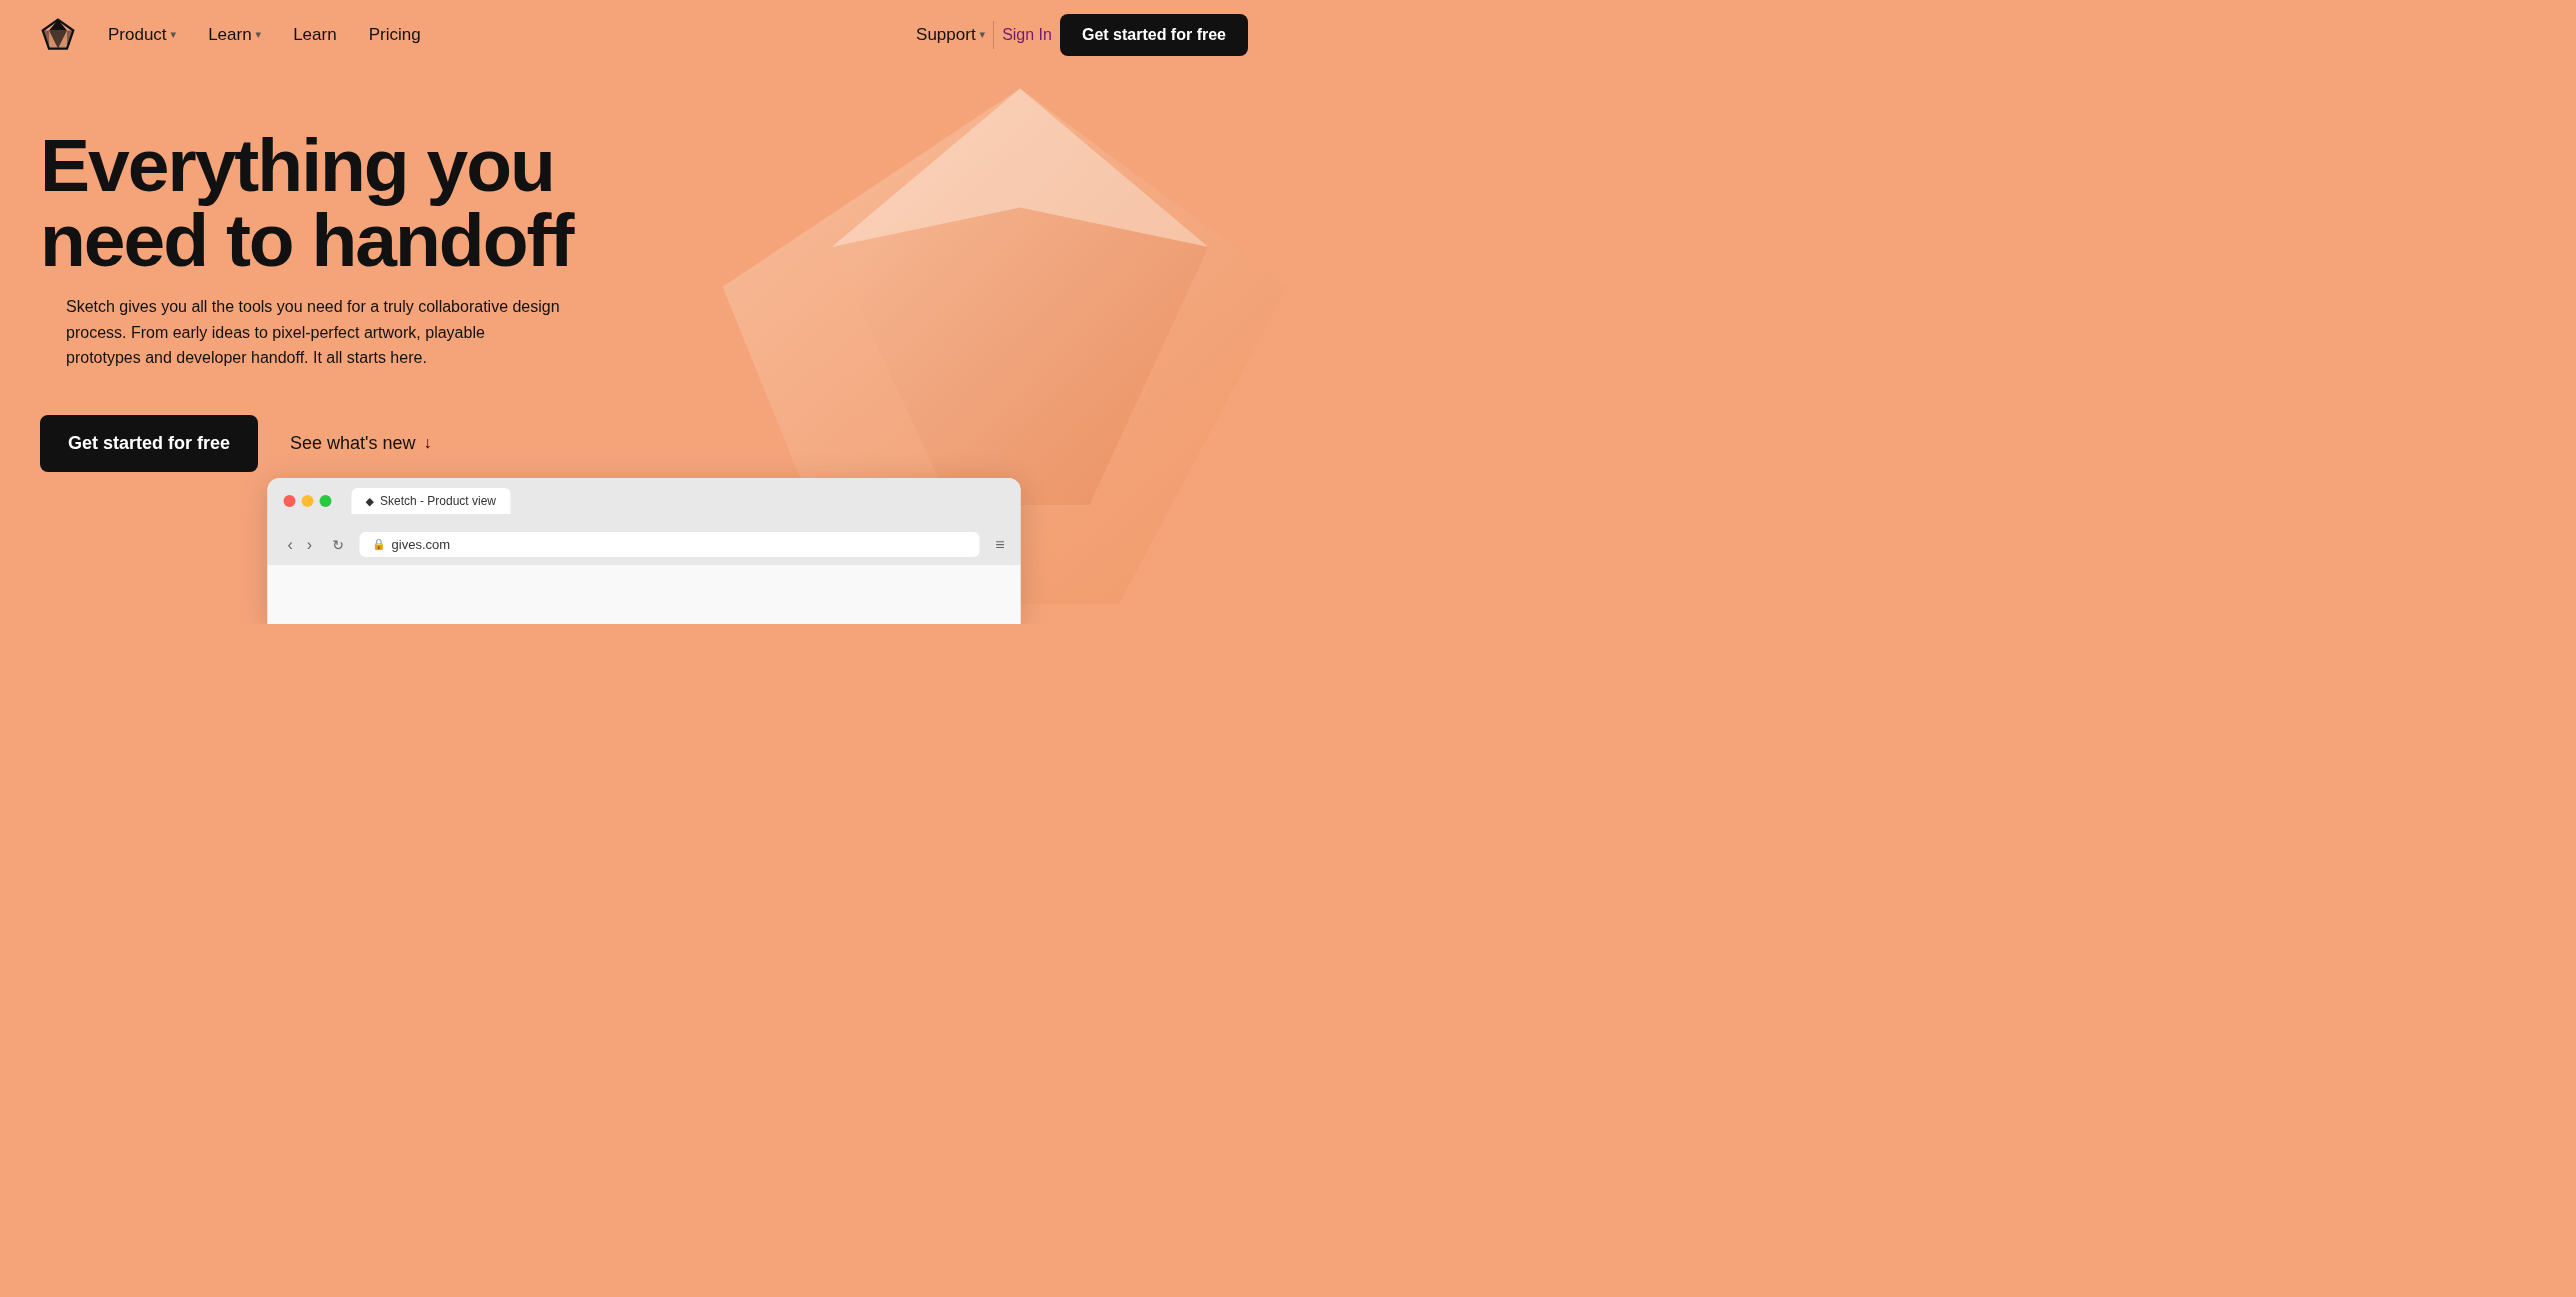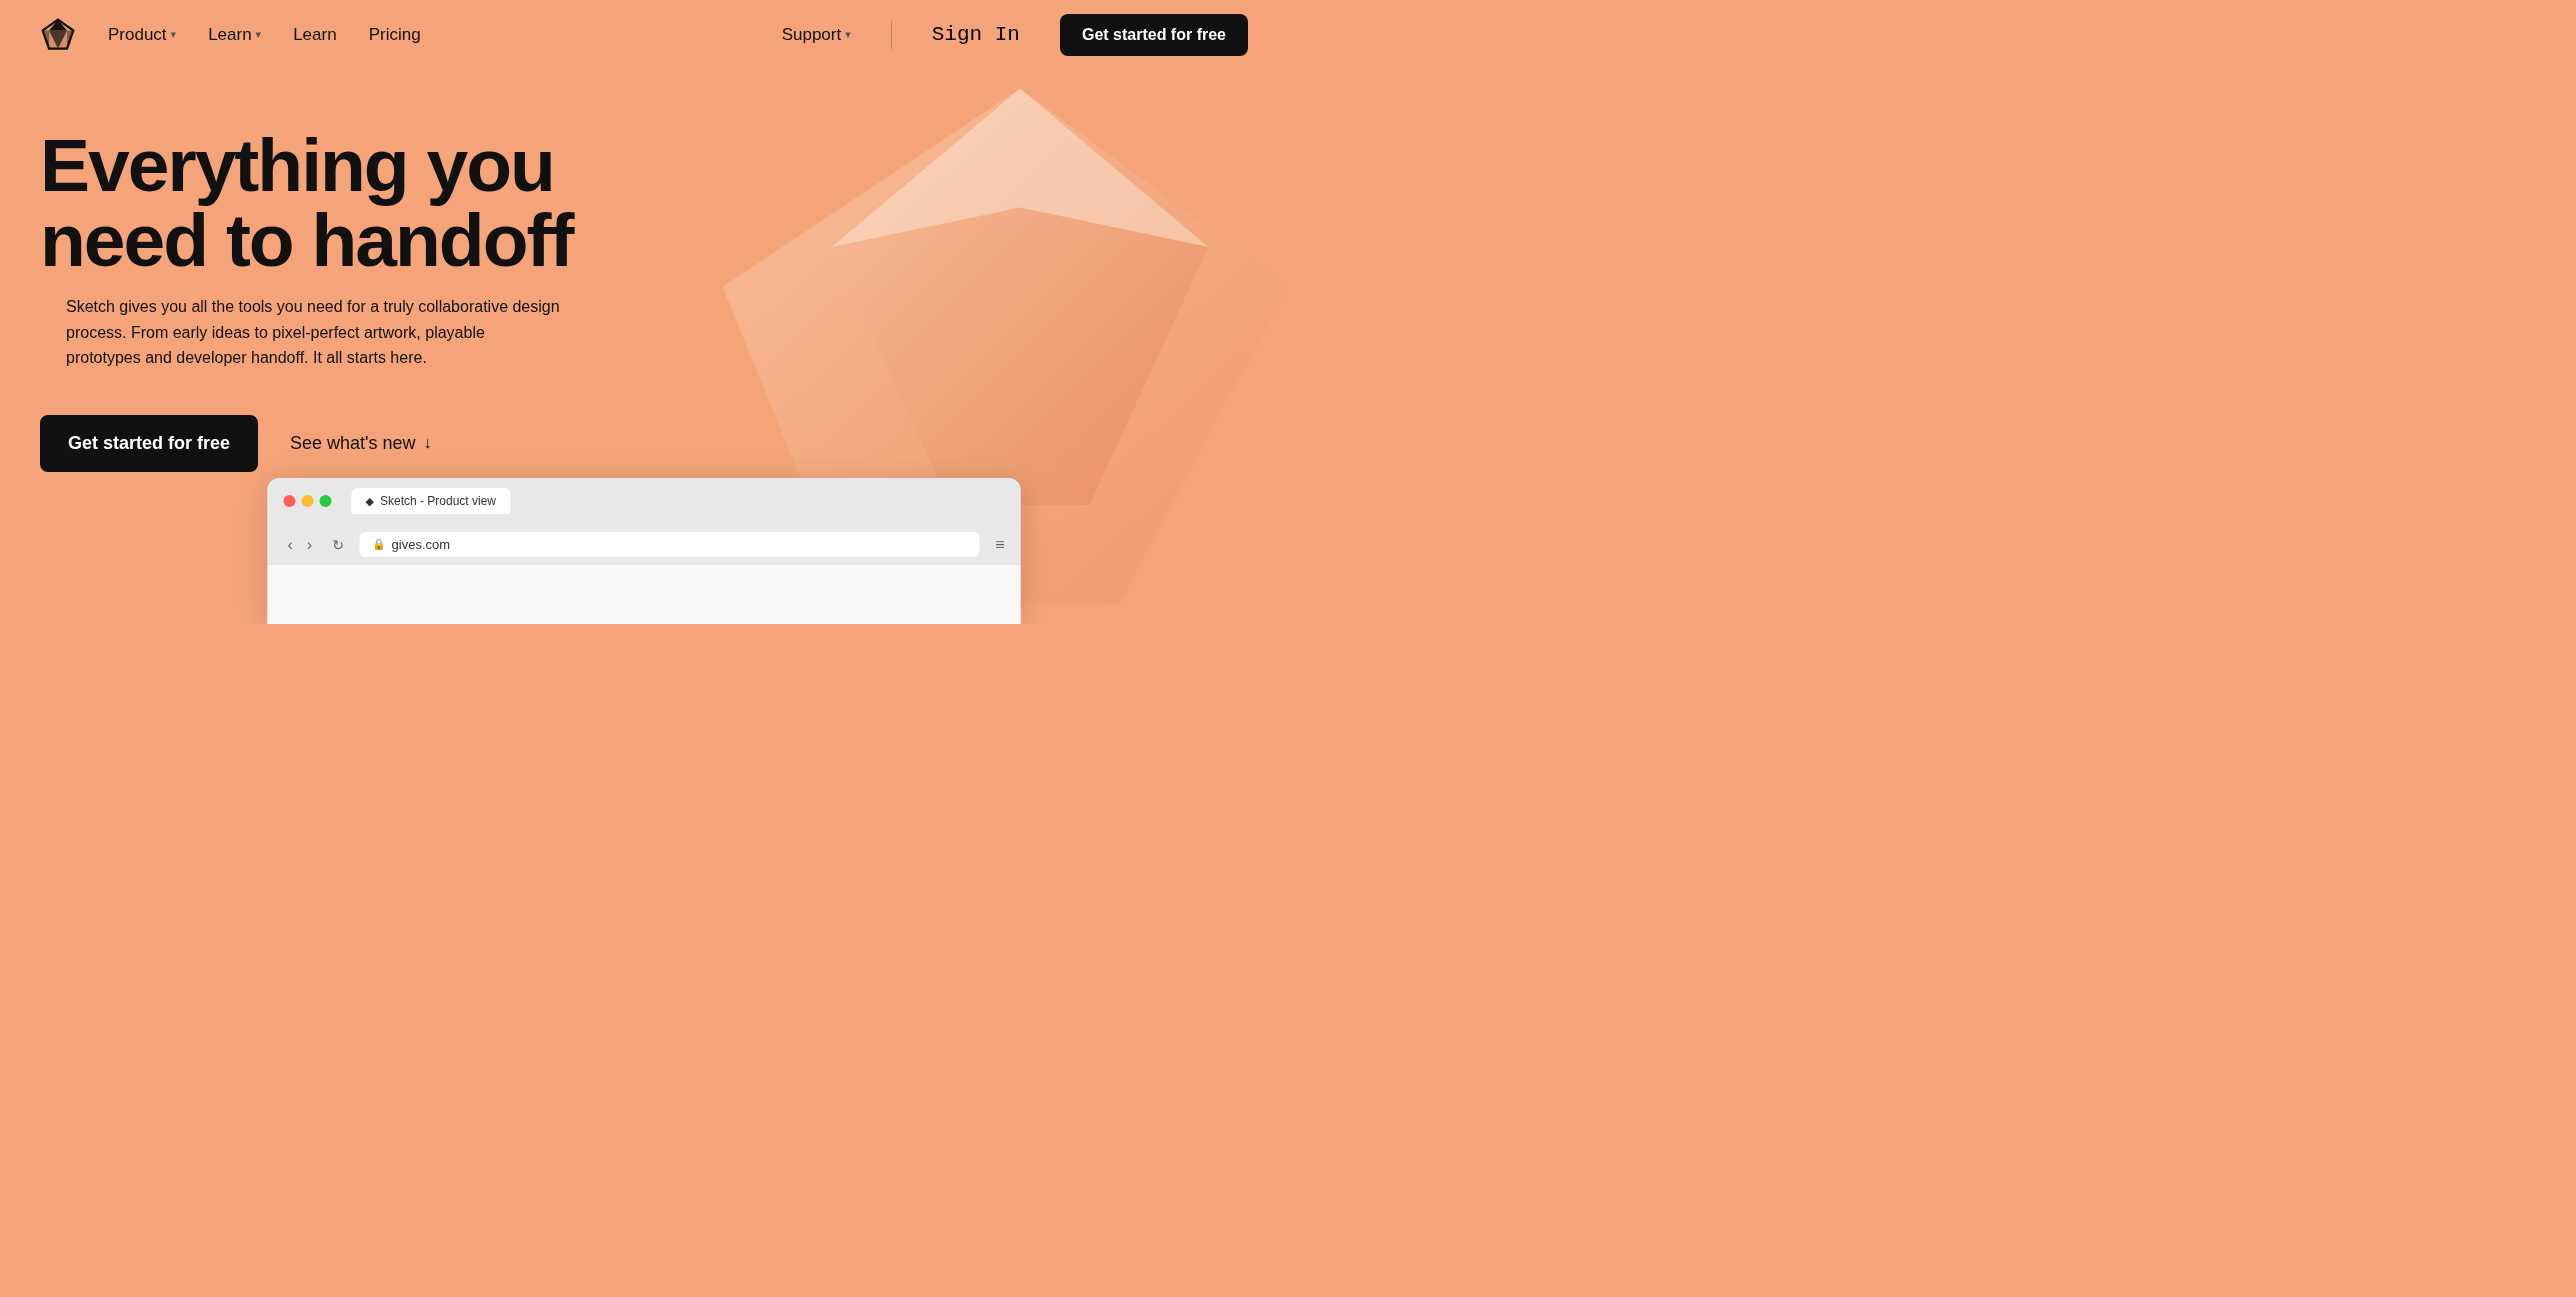--- a/index.html
+++ b/index.html
@@ -52,30 +52,29 @@
     }
 
     .chevron-icon {
       font-size: 11px;
       color: #555;
     }
 
     .nav-right {
       display: flex;
       align-items: center;
-      gap: 40px;
+      gap: 8px;
     }
 
     .sign-in-link {
-      font-size: 21px;
+      font-size: 16px;
       font-weight: 500;
-      color: #000000;
+      color: #701a75;
       text-decoration: none;
       cursor: pointer;
-      font-family: Liberation Mono, monospace;
     }
 
     .btn-primary {
       background: #111;
       color: #fff;
       border: none;
       border-radius: 8px;
       padding: 12px 22px;
       font-size: 16px;
       font-weight: 600;

